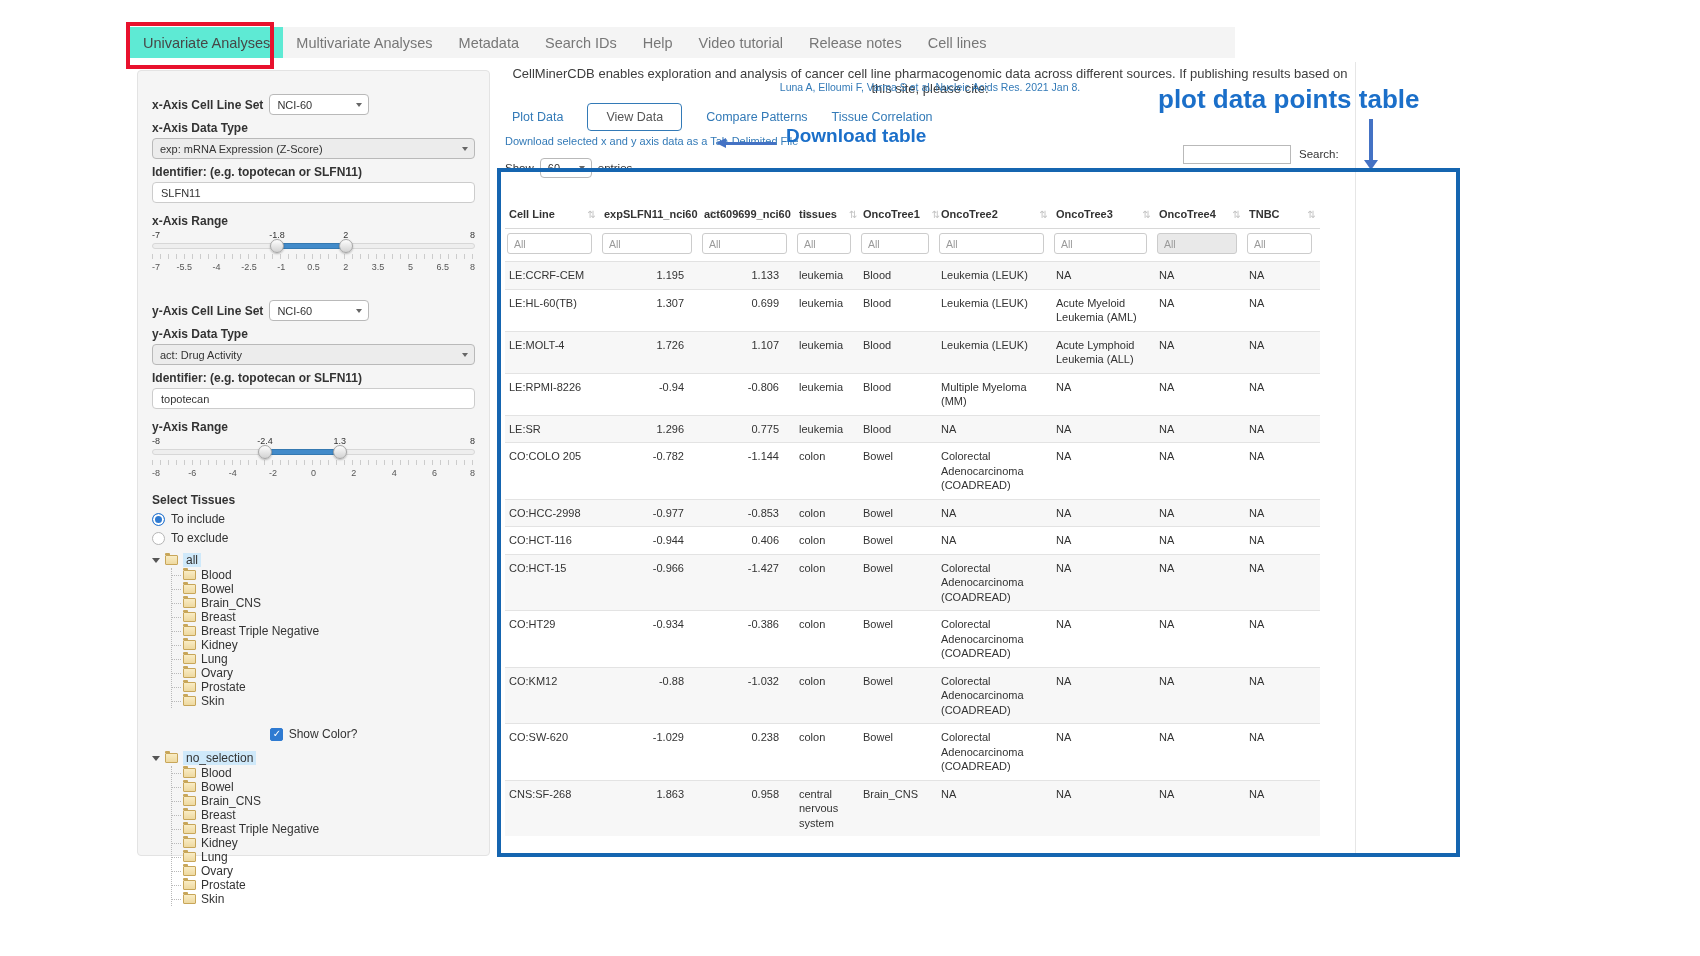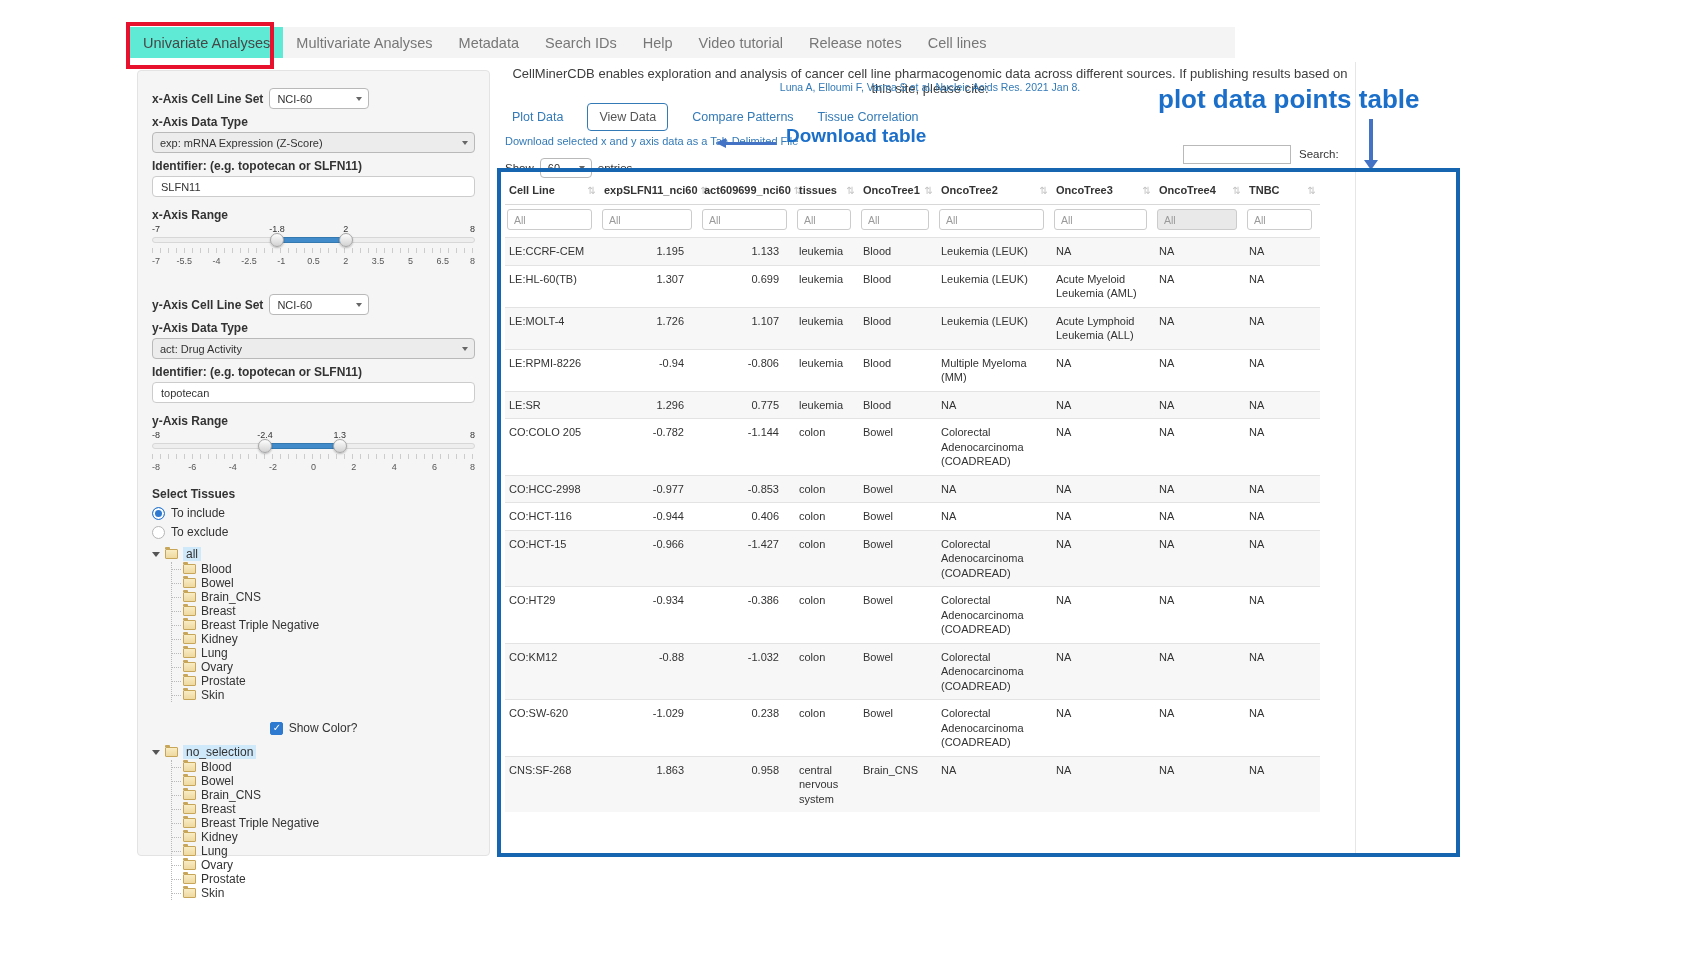--- a/index.html
+++ b/index.html
@@ -10,21 +10,21 @@
   
   .navbar{position:absolute;left:130px;top:27px;width:1105px;height:31px;background:#f4f4f4;
           display:flex;align-items:stretch;}
   .nav-item{display:flex;align-items:center;padding:0 13px;font-size:14.5px;color:#777;cursor:pointer;white-space:nowrap;}
   .nav-item.active{background:#5eead4;color:#474747;}
   .red-frame{position:absolute;left:126px;top:22px;width:140px;height:39px;border:4px solid #e8112d;z-index:6;pointer-events:none;}
 
   
   .sidebar{position:absolute;left:137px;top:70px;width:353px;height:786px;background:#f5f5f5;
            border:1px solid #e3e3e3;border-radius:4px;box-sizing:border-box;padding:13px 14px;font-size:12px;}
-  .sb-row{display:flex;align-items:center;margin-top:4px;}
+  .sb-row{display:flex;align-items:center;margin-top:10px;}
   .sb-label{font-weight:bold;font-size:12px;color:#333;white-space:nowrap;}
   .lbl-block{font-weight:bold;font-size:12px;color:#333;margin-top:6px;}
   .sel-wrap{position:relative;display:inline-block;}
   .sel-wrap.block{display:block;margin-top:3px;}
   .sel{appearance:none;-webkit-appearance:none;border:1px solid #b9b9b9;border-radius:4px;background:#fff;
        font-size:11px;font-family:inherit;padding:1px 20px 1px 7px;height:21px;color:#333;box-sizing:border-box;}
   .sel-wrap.block .sel{width:100%;}
   .sel.gray{background:#ececec;}
   .chev{position:absolute;right:7px;top:9px;width:0;height:0;border-left:3.5px solid transparent;
         border-right:3.5px solid transparent;border-top:4px solid #666;pointer-events:none;}
@@ -63,21 +63,21 @@
   .tree-root-label{background:#cfe9fa;padding:0 3px;}
   .tree-children{list-style:none;margin:0 0 0 19px;padding:0 0 0 11px;border-left:1px dotted #b9b9b9;}
   .tree-children li{display:flex;align-items:center;gap:5px;height:14px;position:relative;}
   .tree-children li::before{content:"";position:absolute;left:-11px;top:7px;width:9px;border-top:1px dotted #b9b9b9;}
 
   
   .cite1{position:absolute;left:505px;top:66px;width:850px;text-align:center;font-size:13px;color:#3d3d3d;}
   .cite2{position:absolute;left:505px;top:81px;width:850px;text-align:center;font-size:10.5px;color:#337ab7;}
   .tabs{position:absolute;left:512px;top:101px;display:flex;align-items:center;gap:24px;font-size:12.5px;height:32px;}
   .tab{color:#337ab7;cursor:pointer;white-space:nowrap;}
-  .tab.active{color:#555;border:1px solid #337ab7;border-radius:4px;padding:6px 11px;background:#fff;}
+  .tab.active{color:#555;border:1px solid #337ab7;border-radius:4px;padding:6px 18px;background:#fff;}
   .dl-link{position:absolute;left:505px;top:135px;font-size:11px;color:#337ab7;cursor:pointer;}
   .show-row{position:absolute;left:505px;top:146px;display:flex;align-items:center;gap:6px;font-size:11.5px;color:#333;margin-top:8px;top:150px;}
   .search-input{position:absolute;left:1183px;top:145px;width:108px;height:19px;border:1px solid #b9b9b9;box-sizing:border-box;font-size:11px;padding:2px 5px;font-family:inherit;}
   .search-label{position:absolute;left:1299px;top:148px;font-size:11.5px;color:#333;}
   .panel-edge{position:absolute;left:1355px;top:62px;width:1px;height:795px;background:#e6e6e6;}
 
   
   .dl-annot{position:absolute;left:786px;top:125px;font-size:19px;font-weight:bold;color:#1b6fc9;white-space:nowrap;}
   .dl-arrow{position:absolute;left:716px;top:138px;width:60px;height:10px;}
   .dl-arrow .line{position:absolute;left:9px;top:3.5px;right:0;height:3px;background:#4472c4;}
@@ -85,21 +85,21 @@
   .plot-annot{position:absolute;left:1158px;top:84px;font-size:26px;font-weight:bold;color:#1b6fc9;white-space:nowrap;}
   .plot-arrow{position:absolute;left:1364px;top:119px;width:14px;height:52px;}
   .plot-arrow .line{position:absolute;left:5px;top:0;width:4px;height:42px;background:#4472c4;}
   .plot-arrow .head{position:absolute;left:0;top:41px;width:0;height:0;border-left:7px solid transparent;border-right:7px solid transparent;border-top:10px solid #4472c4;}
   .blue-frame{position:absolute;left:497px;top:168px;width:963px;height:689px;border:4px solid #1565b0;box-sizing:border-box;z-index:5;pointer-events:none;}
 
   
   .table-wrap{position:absolute;left:505px;top:176px;width:830px;height:678px;overflow:hidden;z-index:2;}
   .dt{border-collapse:collapse;table-layout:fixed;width:815px;color:#333;}
   .dt th{font-size:11px;font-weight:bold;text-align:left;padding:8px 4px;border-bottom:1px solid #d8d8d8;}
-  .th-inner{display:flex;align-items:center;justify-content:space-between;gap:3px;}
+  .th-inner{display:flex;align-items:center;justify-content:space-between;gap:12px;margin-top:24px;}
   .sort-icon{color:#c2c2c2;font-size:10px;flex:0 0 auto;font-weight:normal;}
   .filter-row td{padding:4px 8px 7px 2px;border-bottom:1px solid #e2e2e2;}
   .filter-input{width:100%;box-sizing:border-box;height:21px;border:1px solid #ccc;border-radius:3px;
                 font-size:10.5px;padding:2px 6px;color:#333;background:#fff;font-family:inherit;}
   .filter-input::placeholder{color:#9a9a9a;}
   .filter-input.shaded{background:#e9e9e9;}
   .dt tbody td{font-size:11px;padding:6px 6px 6px 4px;vertical-align:top;border-top:1px solid #e3e3e3;line-height:1.32;word-wrap:break-word;}
   .dt tbody tr:nth-child(odd){background:#f7f7f7;}
   .dt td.align-right{text-align:right;padding-right:16px;}
 </style>

